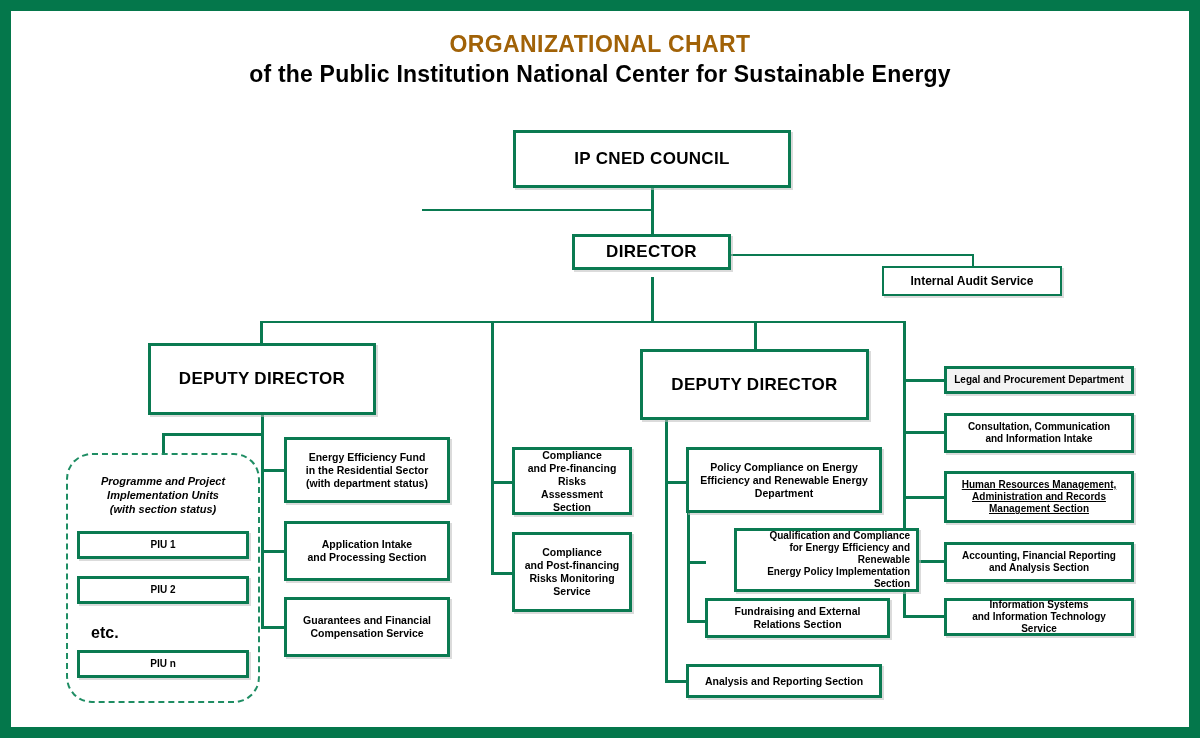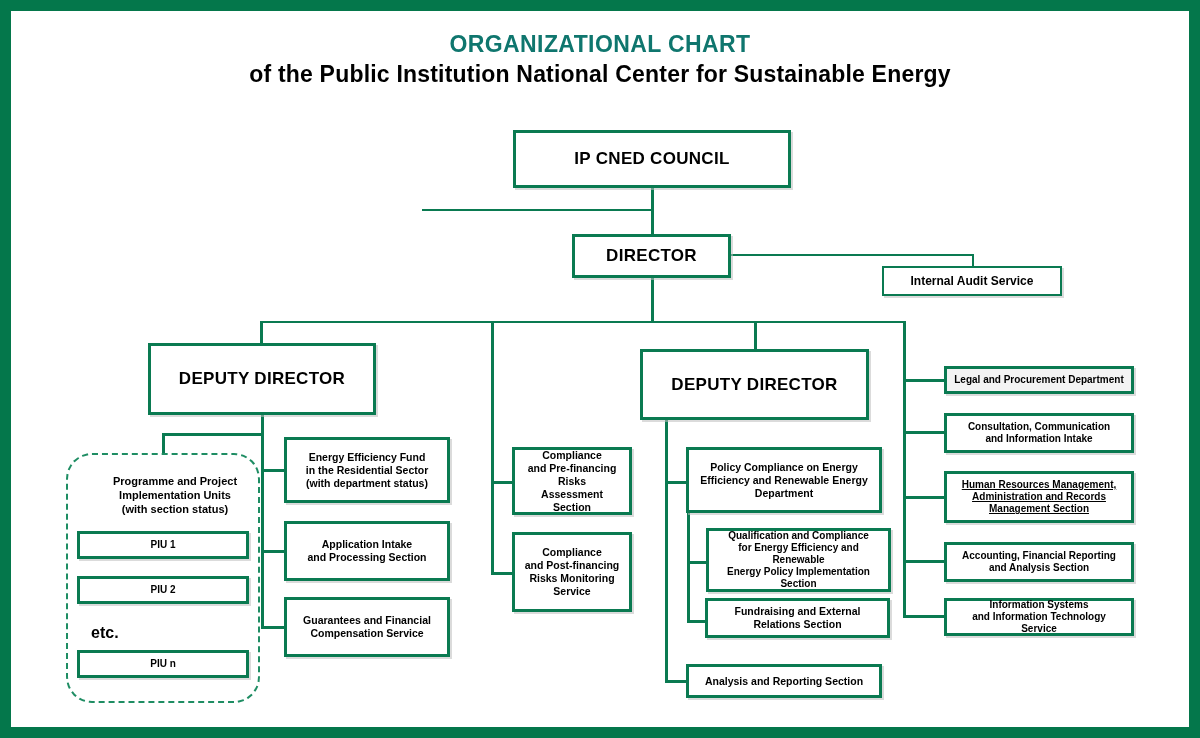--- a/index.html
+++ b/index.html
@@ -46,21 +46,21 @@
     position: absolute;
     left: 0;
     top: 30px;
     width: 1200px;
     text-align: center;
   }
   .title-line1 {
     font-size: 23px;
     font-weight: bold;
     letter-spacing: 0.4px;
-    color: #0f766e;
+    color: #a16207;
     line-height: 29px;
   }
   .title-line2 {
     font-size: 23px;
     font-weight: bold;
     letter-spacing: 0.2px;
     color: #000000;
     line-height: 31px;
   }
 
@@ -186,38 +186,38 @@
   <div class="ln" style="left:903px; top:431px; width:42px; height:3px;"></div>
   <div class="ln" style="left:903px; top:496px; width:42px; height:3px;"></div>
   <div class="ln" style="left:903px; top:560px; width:42px; height:3px;"></div>
   <div class="ln" style="left:903px; top:615px; width:42px; height:3px;"></div>
 
   <div class="node big" style="left:513px; top:130px; width:278px; height:58px;">
     <span class="label">IP CNED COUNCIL</span>
   </div>
 
 
-  <div class="node big" style="left:572px; top:234px; width:159px; height:44px;">
+  <div class="node big" style="left:572px; top:234px; width:159px; height:36px;">
     <span class="label">DIRECTOR</span>
   </div>
 
   <div class="node mid thin" style="left:882px; top:266px; width:180px; height:30px;">
     <span class="label">Internal Audit Service</span>
   </div>
 
   <div class="node big" style="left:148px; top:343px; width:228px; height:72px;">
     <span class="label">DEPUTY DIRECTOR</span>
   </div>
 
   <div class="node big" style="left:640px; top:349px; width:229px; height:71px;">
     <span class="label">DEPUTY DIRECTOR</span>
   </div>
 
   <div class="dashed-group" style="left:66px; top:453px; width:194px; height:250px;">
-    <div class="group-title" style="left:12px; top:19px;">Programme and Project
+    <div class="group-title" style="left:0; top:19px;font-style:italic;">Programme and Project
 Implementation Units
 (with section status)</div>
     <div class="etc-label" style="left:23px; top:169px;">etc.</div>
   </div>
   <div class="node tiny" style="left:77px; top:531px; width:172px; height:28px; font-size:10px;">
     <span class="label">PIU 1</span>
   </div>
   <div class="node tiny" style="left:77px; top:576px; width:172px; height:28px; font-size:10px;">
     <span class="label">PIU 2</span>
   </div>
@@ -249,21 +249,21 @@
 and Post-financing
 Risks Monitoring
 Service</span>
   </div>
 
   <div class="node small" style="left:686px; top:447px; width:196px; height:66px;">
     <span class="label">Policy Compliance on Energy
 Efficiency and Renewable Energy
 Department</span>
   </div>
-  <div class="node tiny" style="left:706px; top:528px; width:185px; height:64px;">
+  <div class="node tiny" style="left:734px; top:528px; width:185px; height:64px;text-align:right;">
     <span class="label">Qualification and Compliance
 for Energy Efficiency and Renewable
 Energy Policy Implementation Section</span>
   </div>
   <div class="node small" style="left:705px; top:598px; width:185px; height:40px;">
     <span class="label">Fundraising and External
 Relations Section</span>
   </div>
   <div class="node small" style="left:686px; top:664px; width:196px; height:34px;">
     <span class="label">Analysis and Reporting Section</span>

